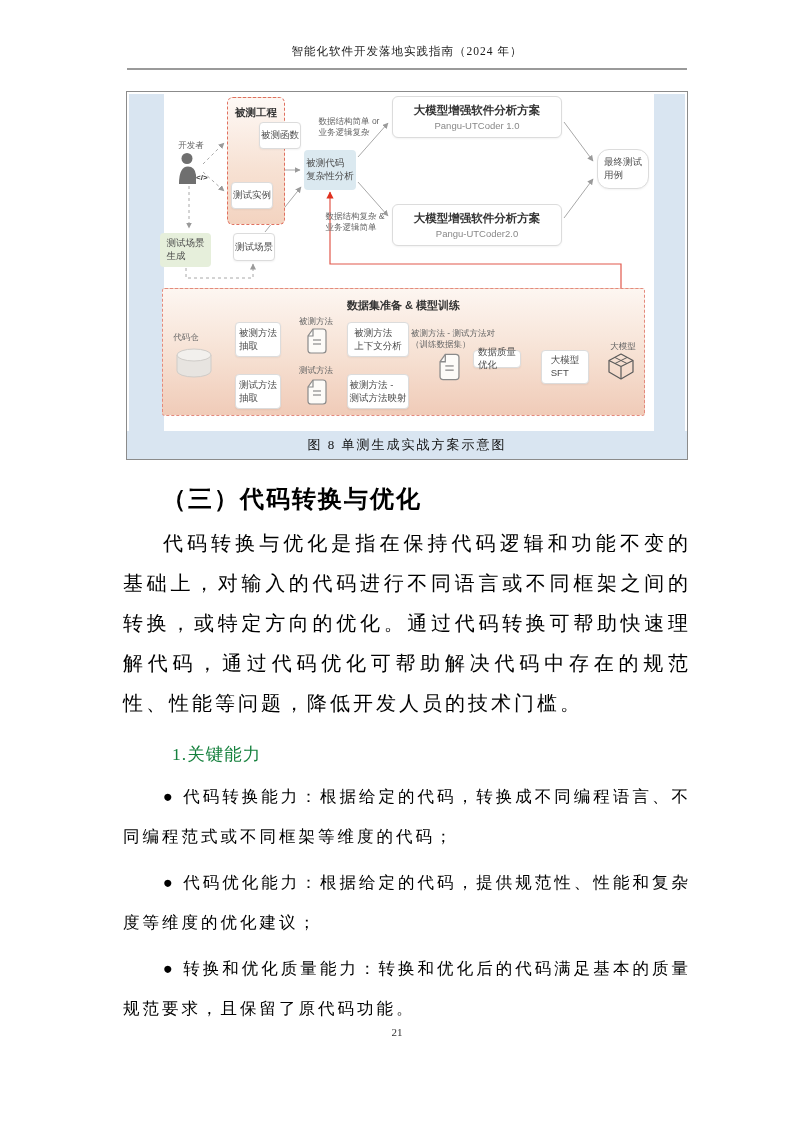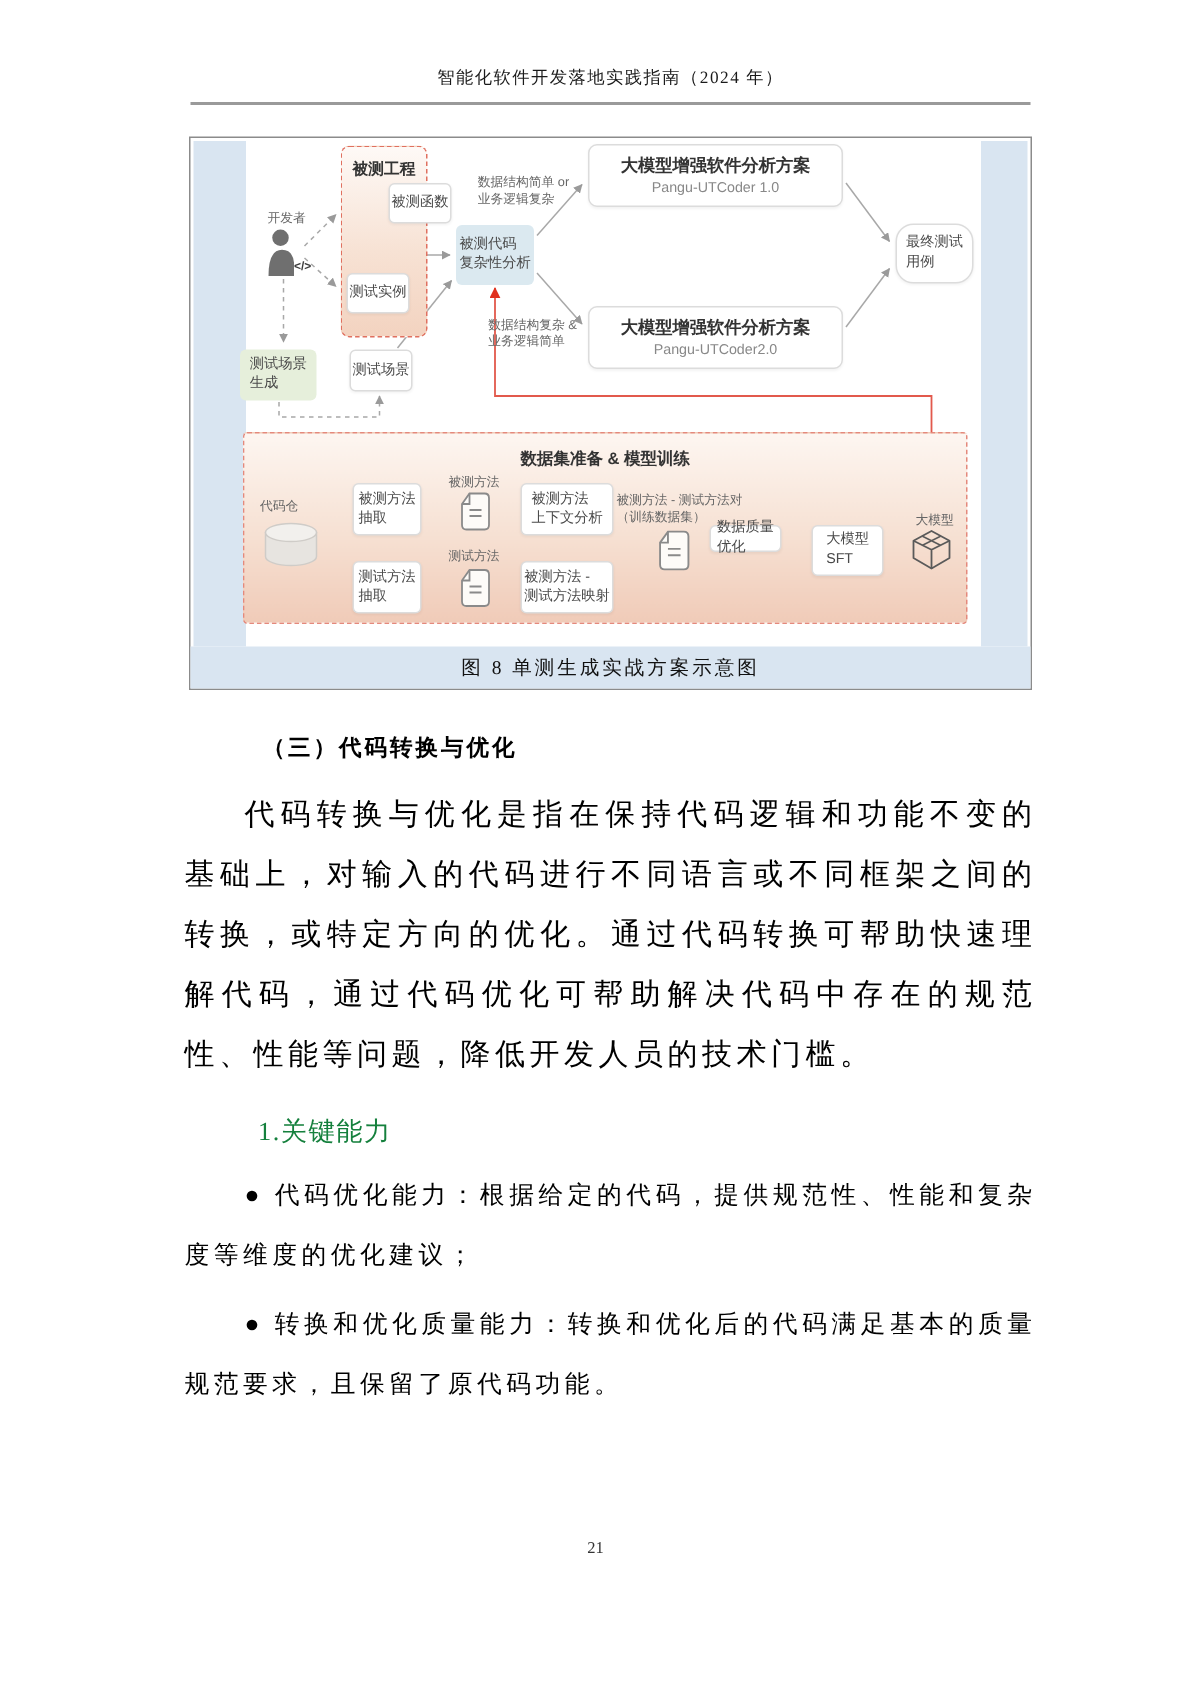--- a/index.html
+++ b/index.html
@@ -45,21 +45,21 @@
   .solution-sub { font-size:9.5px; color:#888; }
   .train-box { position:absolute; border:1px dashed #e4897c; border-radius:3px;
                background:linear-gradient(180deg,#fdf6f1 0%,#f6e0d2 55%,#f0cbb8 100%); }
   .train-title { position:absolute; left:0; right:0; top:9px; text-align:center;
                  font-weight:bold; font-size:11px; color:#333; }
   .arrows { position:absolute; left:0; top:0; width:560px; height:367px; pointer-events:none; }
   .icon-abs { position:absolute; }
 
   
   .content { width:568px; margin:0 auto; }
-  .section-heading { margin:25px 0 0 52px; font-size:15px; line-height:28px;
+  .section-heading { margin:25px 0 0 39px; font-size:24px; line-height:28px;
                      font-weight:bold; letter-spacing:2px; color:#000; }
   .body-para { margin-top:10px; font-size:20px; line-height:40px; letter-spacing:3px;
                text-align:justify; text-indent:40px; color:#000; }
   .sub-heading { margin:14px 0 0 49px; font-size:17.5px; line-height:34px;
                  font-weight:normal; letter-spacing:1px; color:#15803d; }
   .bullet-para { margin-top:6px; font-size:16.5px; line-height:40px; letter-spacing:3px;
                  text-align:justify; text-indent:40px; color:#000; }
   .footer { position:absolute; left:0; right:0; top:1026px; text-align:center;
             font-size:11px; color:#333; }
 </style>
@@ -208,19 +208,20 @@
       <path d="M8,4.5 L20,10.5 M20,4.5 L8,10.5" fill="none" stroke="#5a5a5a" stroke-width="1"></path>
     </svg>
 
     <div class="figure-caption">图 8 单测生成实战方案示意图</div>
   </div>
 
   <div class="content">
     <div class="section-heading">（三）代码转换与优化</div>
     <p class="body-para">代码转换与优化是指在保持代码逻辑和功能不变的基础上，对输入的代码进行不同语言或不同框架之间的转换，或特定方向的优化。通过代码转换可帮助快速理解代码，通过代码优化可帮助解决代码中存在的规范性、性能等问题，降低开发人员的技术门槛。</p>
     <div class="sub-heading">1.关键能力</div>
+    <p class="bullet-para">● 代码转换能力：根据给定的代码，转换成不同编程语言、不同编程范式或不同框架等维度的代码；</p>
     <p class="bullet-para">● 代码优化能力：根据给定的代码，提供规范性、性能和复杂度等维度的优化建议；</p>
     <p class="bullet-para">● 转换和优化质量能力：转换和优化后的代码满足基本的质量规范要求，且保留了原代码功能。</p>
   </div>
 
   <div class="footer">21</div>
 
 </div>
 
 </body></html>

